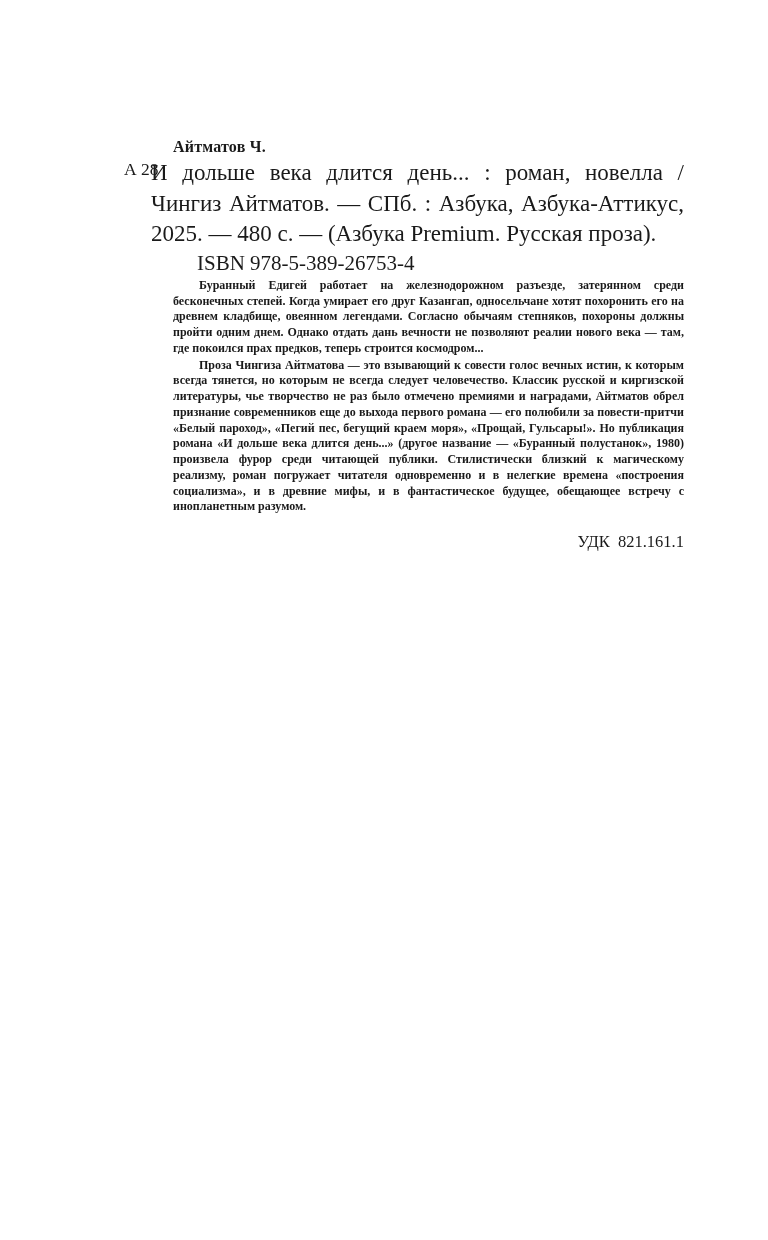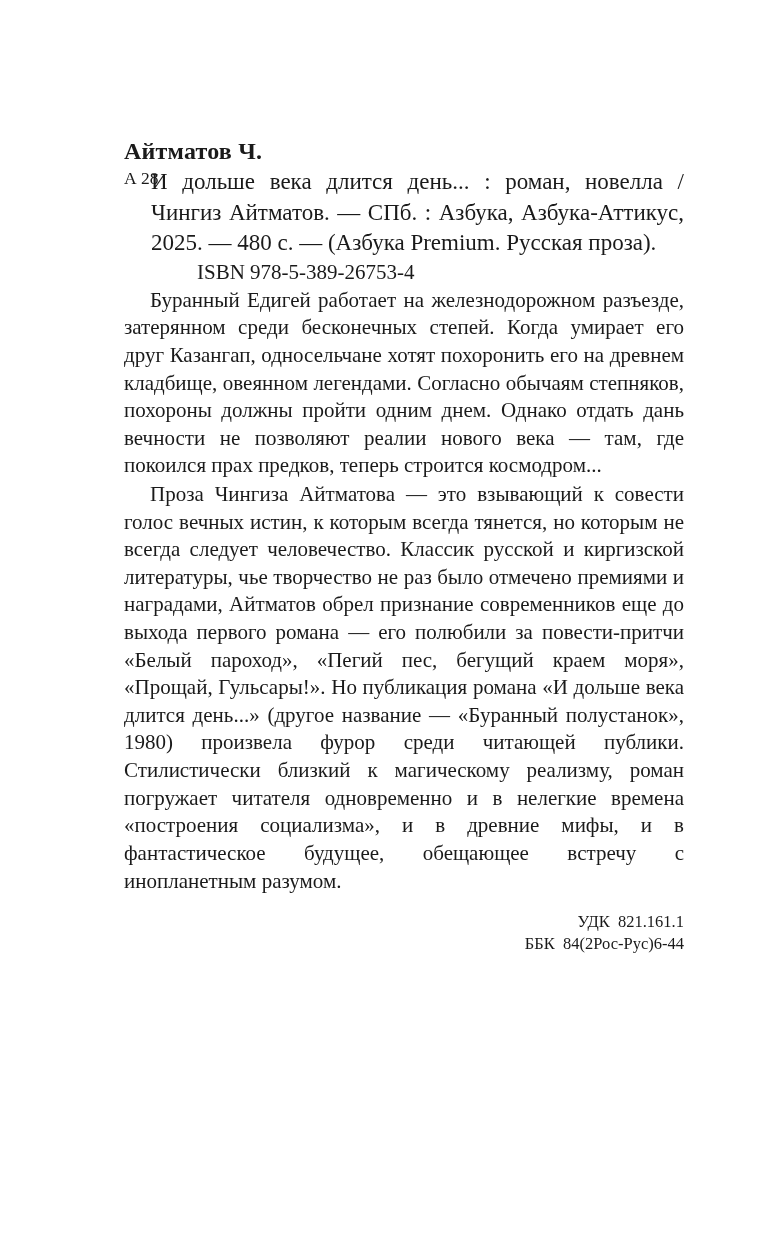--- a/index.html
+++ b/index.html
@@ -20,22 +20,23 @@
     box-sizing: border-box;
   }
   .content {
     position: absolute;
     left: 124px;
     top: 138px;
     width: 560px;
   }
   .author-line {
     font-weight: bold;
-    font-size: 24px;
+    font-size: 16px;
     letter-spacing: 0.2px;
+    margin-left: 49px;
     margin-bottom: 2px;
   }
   .desc-block {
     position: relative;
     font-size: 17.5px;
     line-height: 1.33;
   }
   .cutter {
     position: absolute;
     left: 0;
@@ -50,26 +51,28 @@
     font-size: 23px;
     line-height: 1.33;
   }
   .isbn {
     margin-left: 49px;
     margin-top: 1px;
     text-indent: 24px;
     font-size: 21px;
   }
   .annotation {
+    margin-left: 49px;
     margin-top: 2px;
-    font-size: 21px;
+    font-size: 12px;
     line-height: 1.315;
     text-align: justify;
     text-justify: inter-word;
     hyphens: manual;
+    font-weight: bold;
   }
   .annotation p {
     margin: 0;
     text-indent: 26px;
   }
   .annotation p + p {
     margin-top: 1px;
   }
   .codes {
     margin-top: 16px;
@@ -99,17 +102,16 @@
 
     <div class="isbn">ISBN 978-5-389-26753-4</div>
 
     <div class="annotation">
       <p>Буранный Едигей работает на железнодорожном разъезде, затерянном среди бесконечных степей. Когда умирает его друг Казангап, односельчане хотят похоронить его на древнем кладбище, овеянном легендами. Согласно обычаям степняков, похороны должны пройти одним днем. Однако отдать дань вечности не позволяют реалии нового века — там, где покоился прах предков, теперь строится космодром...</p>
       <p>Проза Чингиза Айтматова — это взывающий к совести голос вечных истин, к которым всегда тянется, но которым не всегда следует человечество. Классик русской и киргизской литературы, чье творчество не раз было отмечено премиями и наградами, Айтматов обрел признание современников еще до выхода первого романа — его полюбили за повести-притчи «Белый пароход», «Пегий пес, бегущий краем моря», «Прощай, Гульсары!». Но публикация романа «И дольше века длится день...» (другое название — «Буранный полустанок», 1980) произвела фурор среди читающей публики. Стилистически близкий к магическому реализму, роман погружает читателя одновременно и в нелегкие времена «построения социализма», и в древние мифы, и в фантастическое будущее, обещающее встречу с инопланетным разумом.</p>
     </div>
 
     <div class="codes">
       <span class="row">УДК  821.161.1</span>
-      <span class="row">ББК  84(2Рос-Рус)6-44</span>
     </div>
 
   </div>
 </div>
 
 </body></html>

